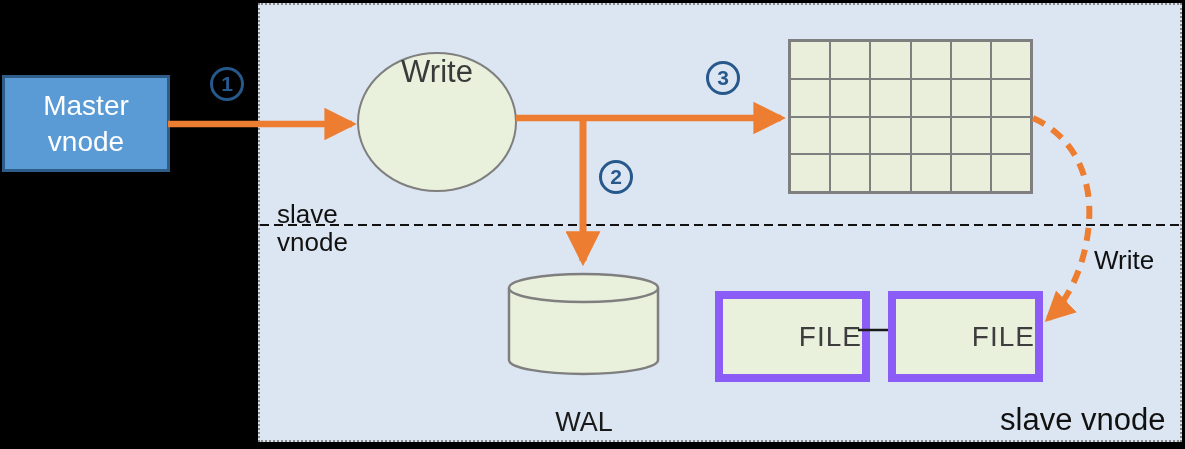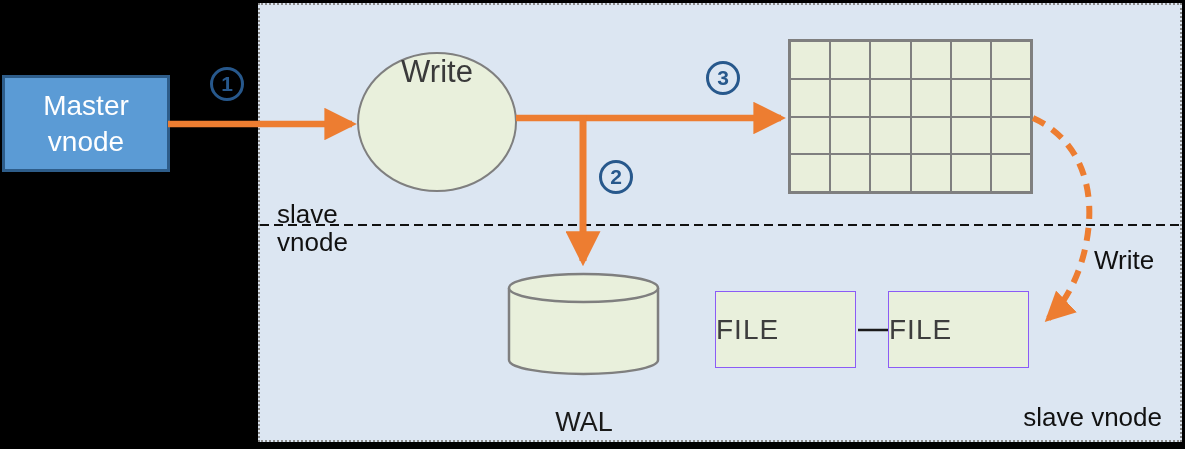--- a/index.html
+++ b/index.html
@@ -23,41 +23,41 @@
                  font-size:31px;color:#3a3a3a;}
 
   
   .memgrid{position:absolute;left:788px;top:39px;width:241px;height:151px;
            border:2px solid #7f7f7f;display:grid;
            grid-template-columns:repeat(6,1fr);grid-template-rows:repeat(4,1fr);}
   .memgrid .cell{background:#e9efdb;border:1px solid #7f7f7f;}
 
   
   .file-box{position:absolute;top:291px;width:139px;height:75px;
-            background:#e9f0dc;border:1px solid #8b5cf6;
-            display:flex;align-items:center;justify-content:flex-start;
+            background:#e9f0dc;border:8px solid #8b5cf6;
+            display:flex;align-items:center;justify-content:flex-end;
             font-size:28px;color:#3d3d3d;letter-spacing:1px;}
   .file-1{left:715px;}
   .file-2{left:888px;}
 
   
   .step-circle{position:absolute;width:28px;height:28px;border:3px solid #27588c;
                border-radius:50%;color:#27588c;font-size:21px;font-weight:bold;
                display:flex;align-items:center;justify-content:center;background:transparent;}
   .step-1{left:210px;top:67px;background:transparent;}
   .step-2{left:599px;top:160px;}
   .step-3{left:706px;top:61px;}
 
   
   .lbl{position:absolute;color:#111;white-space:nowrap;}
   .lbl-memory{left:277px;top:199px;font-size:26px;}
   .lbl-disk{left:277px;top:227px;font-size:26px;}
   .lbl-wal{left:538px;top:407px;width:92px;text-align:center;font-size:27px;color:#1a1a1a;}
   .lbl-flush{left:1094px;top:245px;font-size:26px;}
-  .lbl-slave{left:1000px;top:402px;width:162px;text-align:right;font-size:26px;}
+  .lbl-slave{left:1000px;top:402px;width:162px;text-align:right;font-size:31px;}
 
   svg.overlay{position:absolute;left:0;top:0;pointer-events:none;}
 </style>
 </head>
 <body>
 
 <div id="canvas">
 
   <div class="panel"></div>
 

